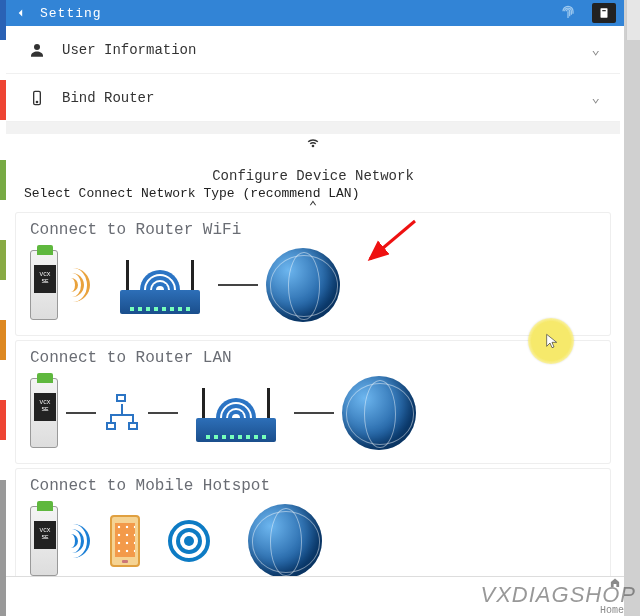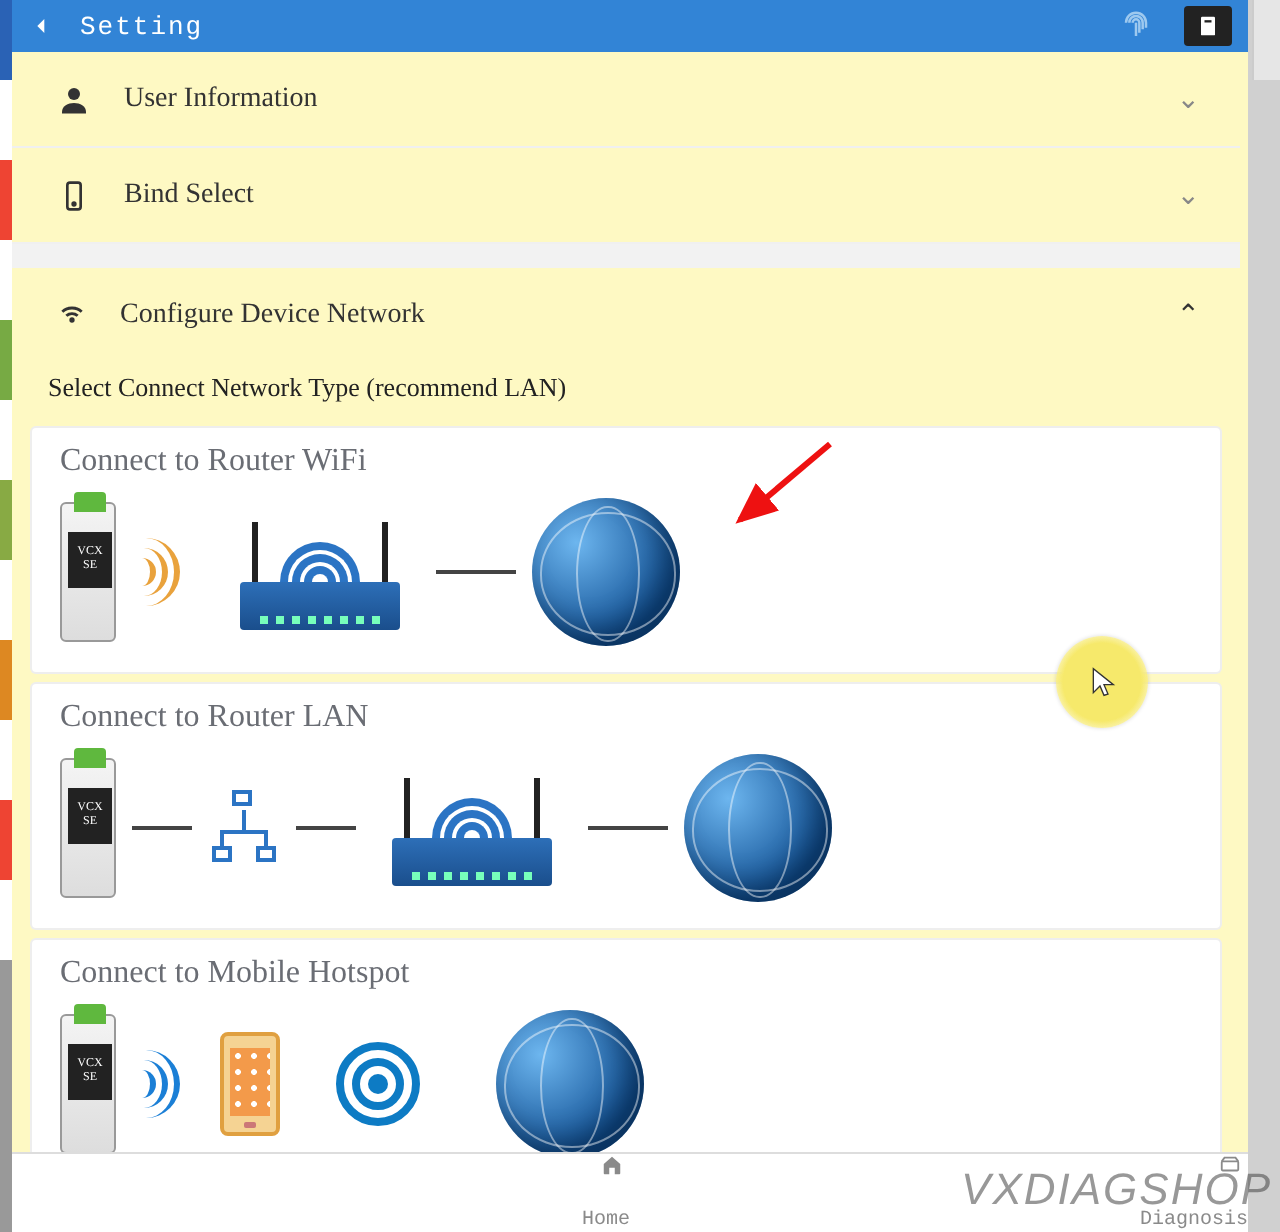--- a/index.html
+++ b/index.html
@@ -18,21 +18,21 @@
     background: linear-gradient(to bottom,
       #2a62b5 0 40px, #fff 40px 80px, #e43 80px 120px, #fff 120px 160px,
       #7a4 160px 200px, #fff 200px 240px, #8a4 240px 280px, #fff 280px 320px,
       #d82 320px 360px, #fff 360px 400px, #e43 400px 440px, #fff 440px 480px,
       #999 480px 616px);
   }
   .app {
     position: absolute;
     left: 6px; top: 0;
     width: 618px; height: 616px;
-    background: #fef9c3;
+    background: #ffffff;
     display: flex;
     flex-direction: column;
   }
   .header {
     background: #3284d6;
     color: #fff;
     height: 26px;
     display: flex;
     align-items: center;
     padding: 0 8px;
@@ -42,21 +42,20 @@
   .header .title { font-size: 13px; letter-spacing: 1px; }
   .header .spacer { flex: 1; }
   .header .right-ico {
     width: 24px; height: 20px;
     display: flex; align-items: center; justify-content: center;
   }
   .content {
     flex: 1;
     overflow-y: auto;
     padding-right: 4px;
-    font-family: Liberation Serif, serif;
   }
   .content::-webkit-scrollbar { width: 10px; }
   .content::-webkit-scrollbar-thumb { background: #bbb; border-radius: 5px; }
   .content::-webkit-scrollbar-track { background: #eee; }
   .menu-row {
     display: flex;
     align-items: center;
     height: 48px;
     padding: 0 20px;
     gap: 14px;
@@ -69,20 +68,21 @@
   .menu-row .chev { color: #888; font-size: 14px; }
   .gap { height: 12px; background: #f2f2f2; }
   .section-header {
     display: flex;
     align-items: center;
     height: 48px;
     padding: 0 20px;
     gap: 14px;
     font-size: 14px;
     color: #333;
+    flex-direction: column;
   }
   .section-sub {
     padding: 4px 18px 6px 18px;
     font-size: 13px;
     color: #222;
   }
   .option-card {
     margin: 6px 10px;
     border-radius: 2px;
     background: #fff;
@@ -284,21 +284,21 @@
       <span class="chev">⌄</span>
     </div>
 
     <div class="menu-row">
       <span class="ico">
         <svg width="16" height="18" viewBox="0 0 24 24" fill="none" stroke="#333" stroke-width="2">
             <rect x="7" y="2" width="10" height="20" rx="2"></rect>
             <circle cx="12" cy="18" r="1" fill="#333"></circle>
           </svg>
       </span>
-      <span class="label">Bind Select</span>
+      <span class="label">Bind Router</span>
       <span class="chev">⌄</span>
     </div>
 
     <div class="gap"></div>
 
     <div class="section-header">
       <span class="ico">
         <svg width="20" height="16" viewBox="0 0 24 24" fill="#333">
             <path d="M12 20a2 2 0 1 0 0-4 2 2 0 0 0 0 4zm-5-6a8 8 0 0 1 10 0l-1.5 1.5a6 6 0 0 0-7 0zm-3-3a12 12 0 0 1 16 0l-1.5 1.5a10 10 0 0 0-13 0z"></path>
           </svg>
@@ -412,27 +412,20 @@
   </div>
 </div>
 
 <div class="bottom-nav">
   <div class="tab">
     <svg width="18" height="16" viewBox="0 0 24 24" fill="#8a8a8a">
         <path d="M3 11l9-8 9 8v10a1 1 0 0 1-1 1h-5v-7h-6v7H4a1 1 0 0 1-1-1z"></path>
       </svg>
     <span>Home</span>
   </div>
-  <div class="tab">
-    <svg width="18" height="16" viewBox="0 0 24 24" fill="none" stroke="#8a8a8a" stroke-width="2">
-        <rect x="3" y="8" width="18" height="10" rx="1"></rect>
-        <path d="M3 8l3-4h12l3 4"></path>
-      </svg>
-    <span>Diagnosis</span>
-  </div>
 </div>
 
 <div class="cursor-spot" style="top:318px; left:528px;">
   <svg width="16" height="18" viewBox="0 0 24 24" fill="#333">
       <path d="M4 2l0 18 5-5 3 7 3-1-3-7 7 0z" fill="#fff" stroke="#333" stroke-width="1"></path>
     </svg>
 </div>
 
 <div class="watermark">
   <span class="v">VXDIAGSHOP</span>

